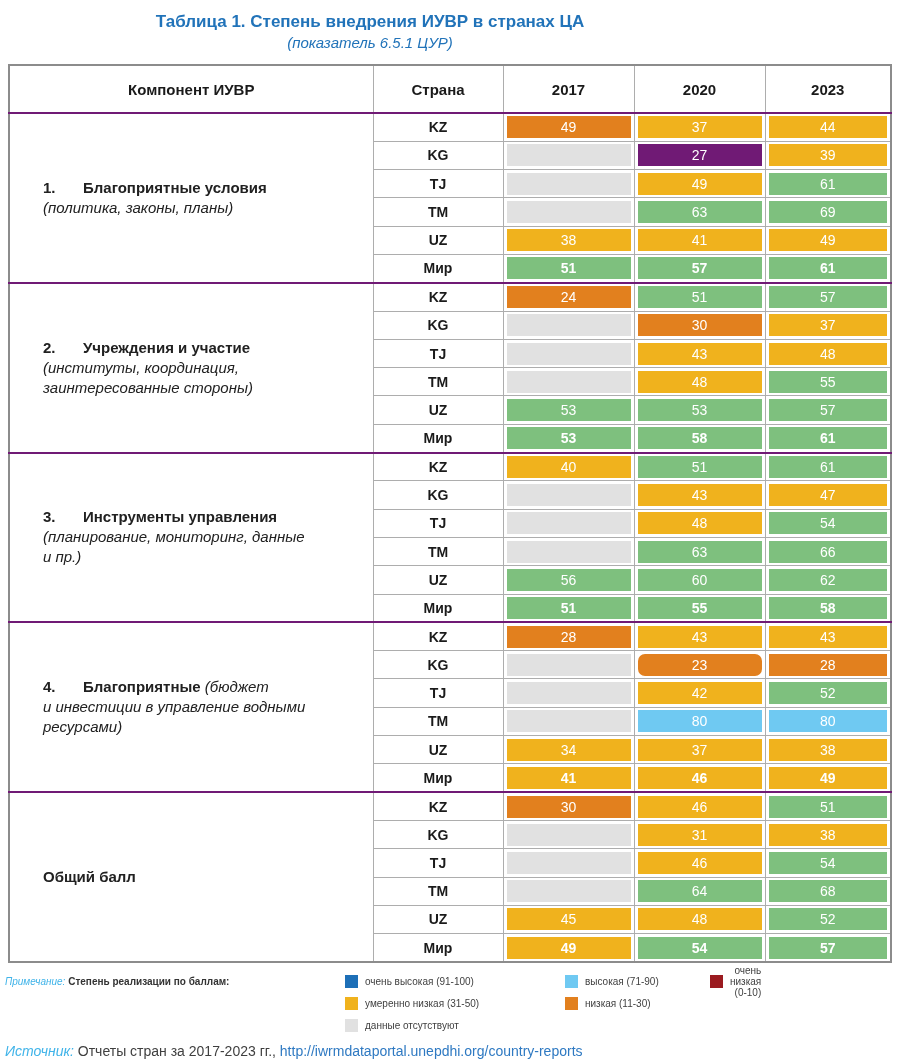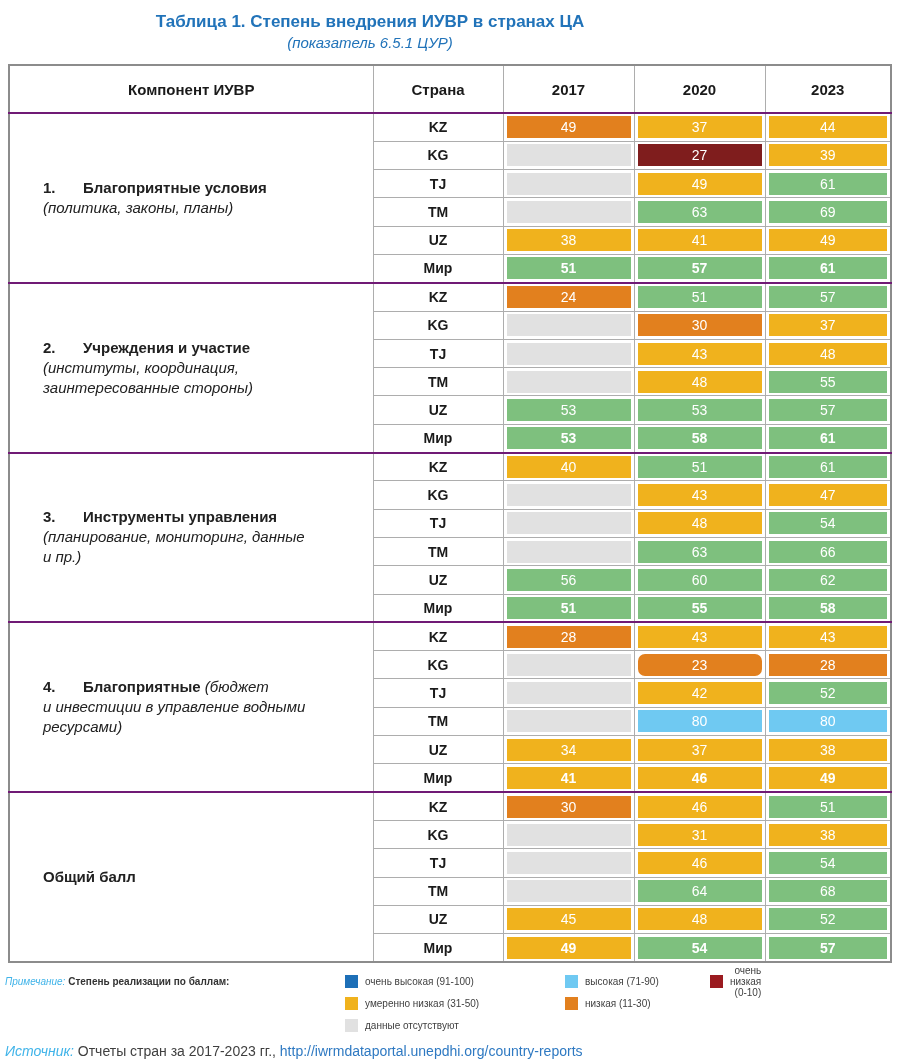--- a/index.html
+++ b/index.html
@@ -107,21 +107,21 @@
           <td class="score-cell">
             <div class="fill" style="background: rgb(240, 178, 29);">44</div>
           </td>
         </tr>
         <tr>
           <td class="country-cell">KG</td>
           <td class="score-cell">
             <div class="fill" style="background: rgb(225, 225, 225);"></div>
           </td>
           <td class="score-cell">
-            <div class="fill" style="background: #7f1d1d;">27</div>
+            <div class="fill" style="background: #701a75;">27</div>
           </td>
           <td class="score-cell">
             <div class="fill" style="background: rgb(240, 178, 29);">39</div>
           </td>
         </tr>
         <tr>
           <td class="country-cell">TJ</td>
           <td class="score-cell">
             <div class="fill" style="background: rgb(225, 225, 225);"></div>
           </td>

